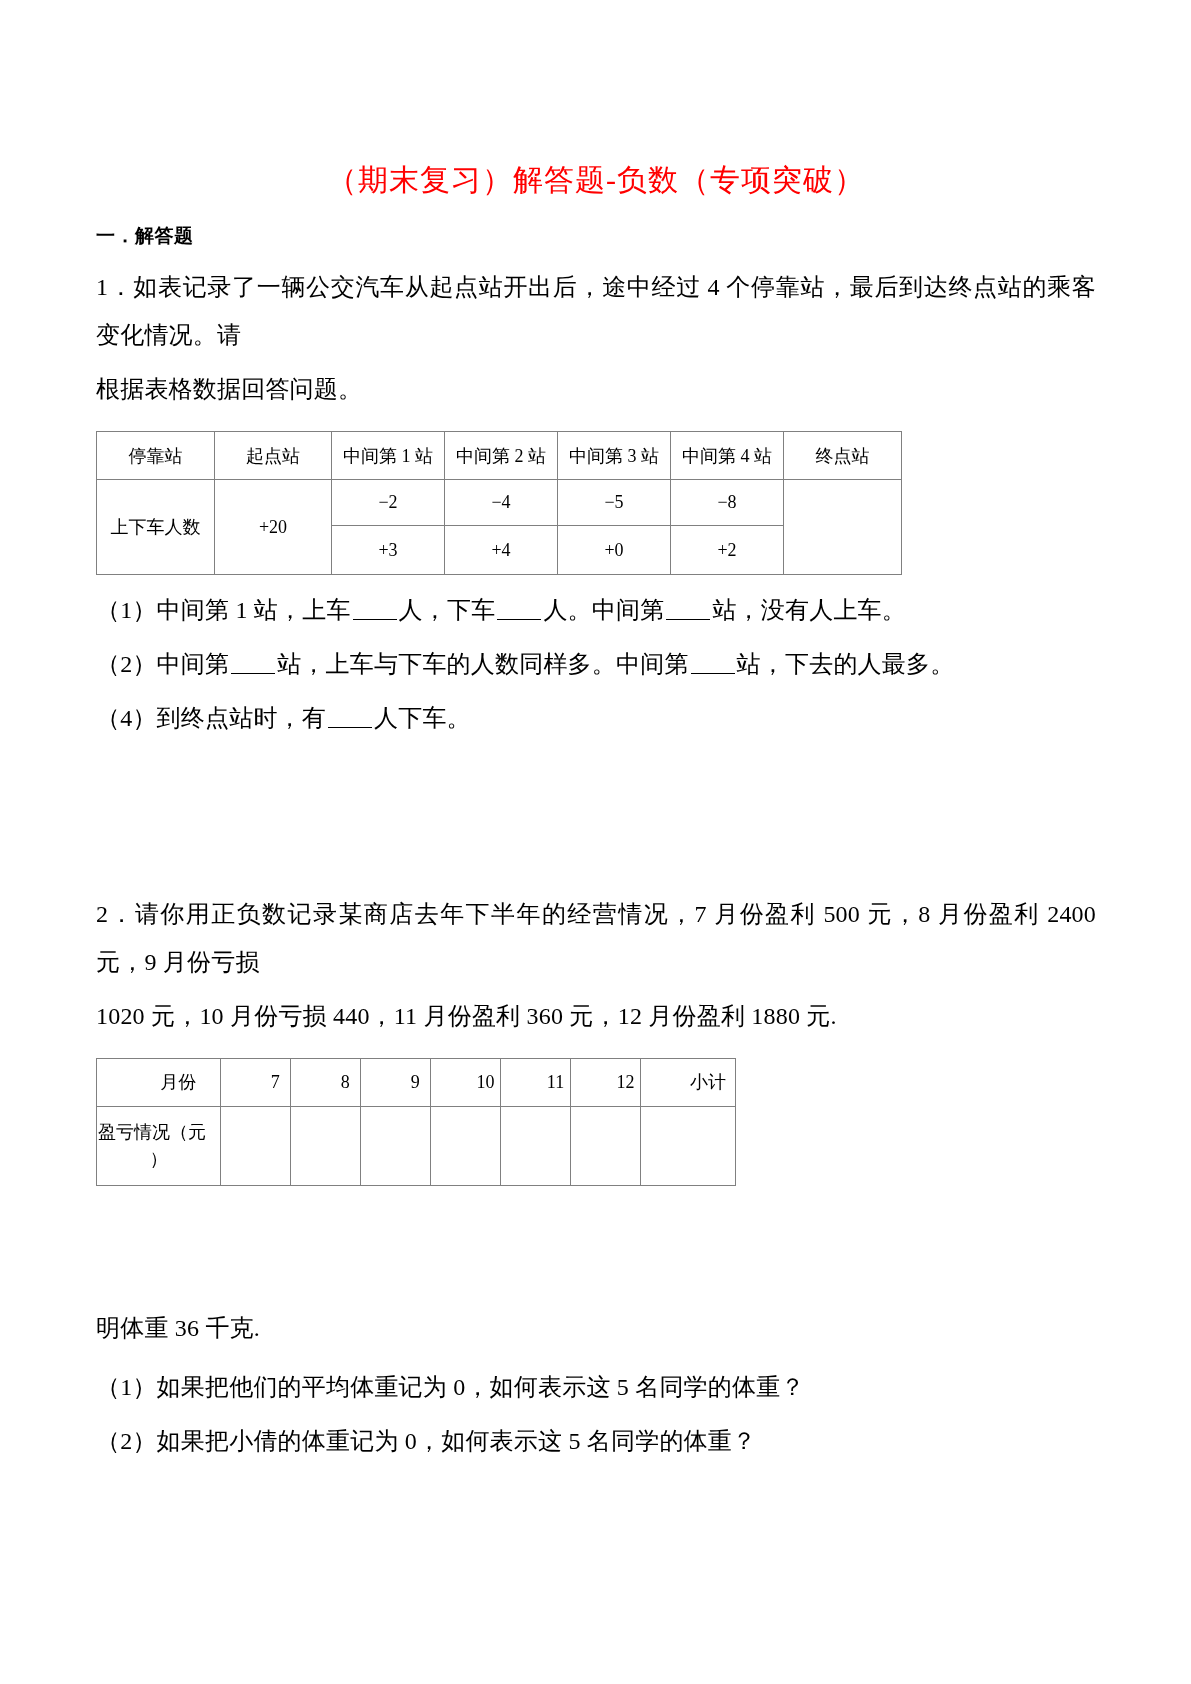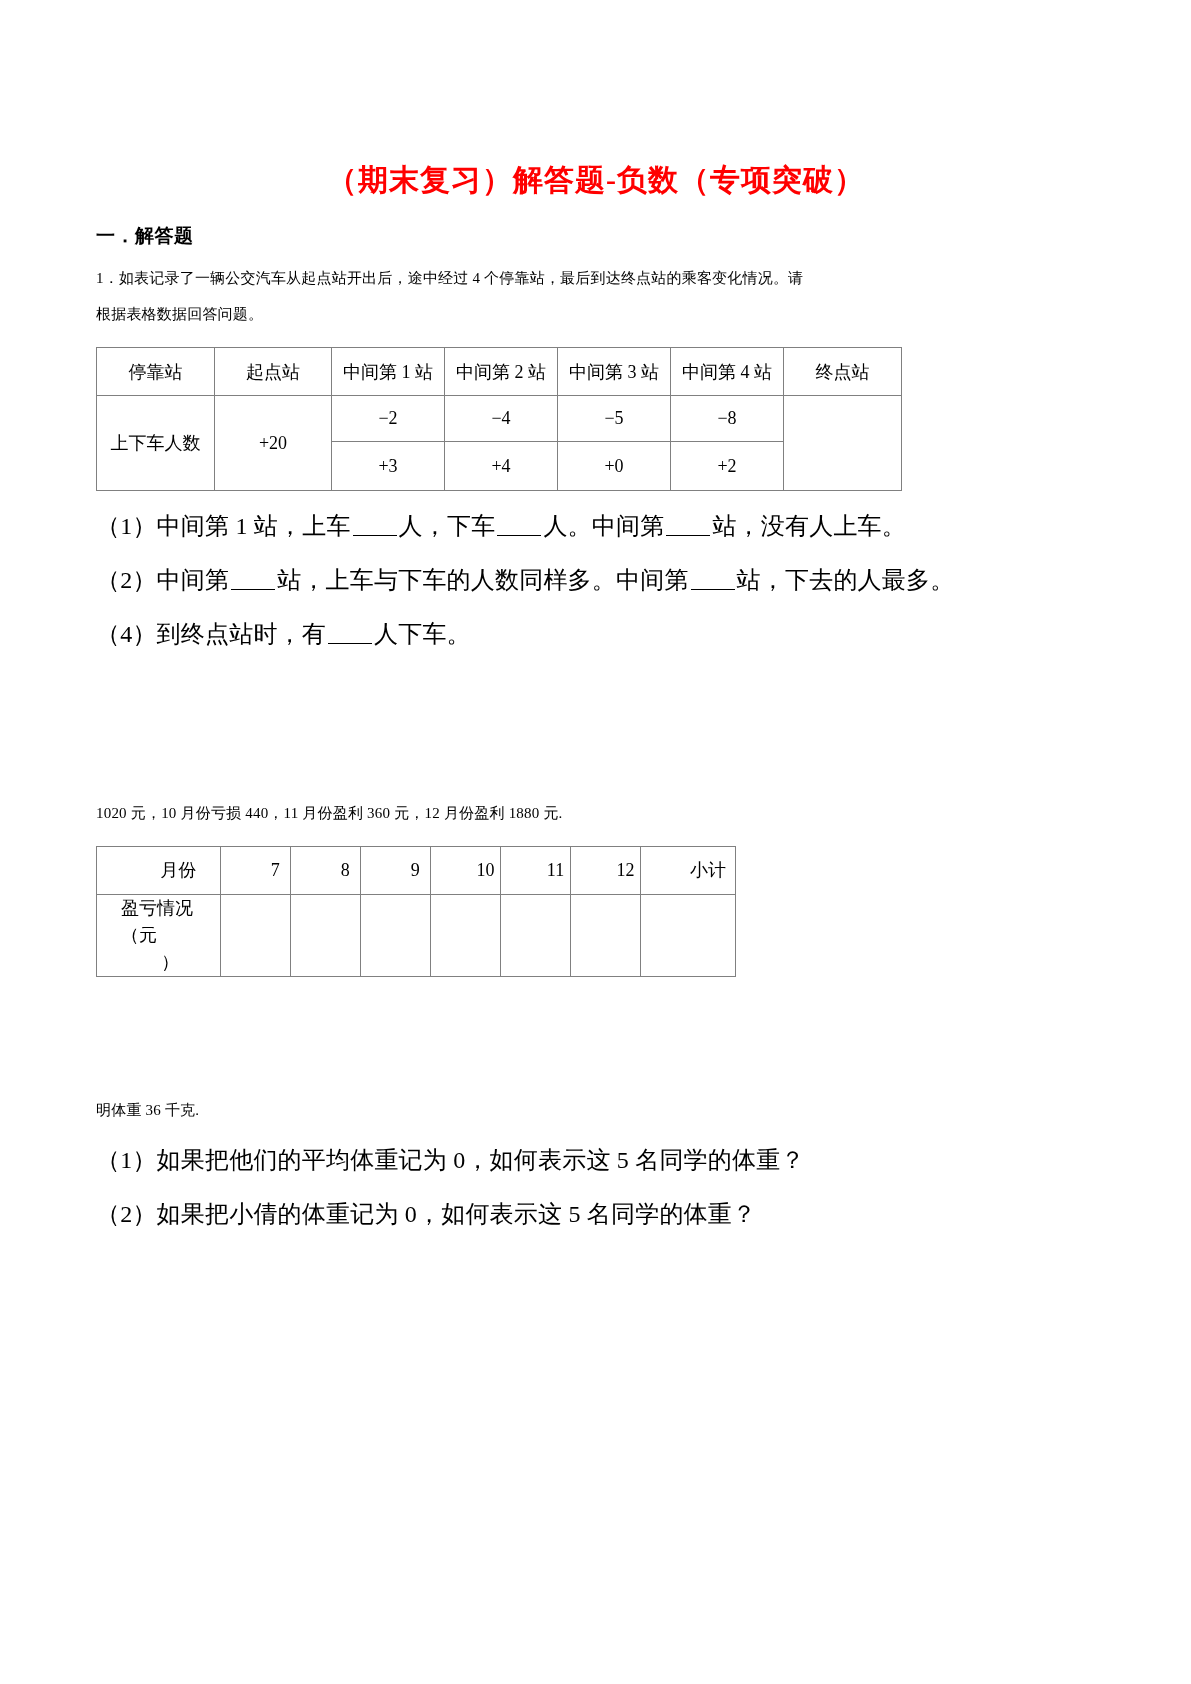--- a/index.html
+++ b/index.html
@@ -26,39 +26,39 @@
   .content {
     position: absolute;
     left: 96px;
     top: 0;
     width: 1000px;
   }
 
   .doc-title {
     text-align: center;
     color: #ff0000;
-    font-weight: bold;
+    font-weight: normal;
     font-size: 30px;
     letter-spacing: 1px;
     margin-top: 160px;
     margin-bottom: 0;
     line-height: 1.3;
     font-family: "Liberation Serif", "DejaVu Serif", serif;
   }
 
   .section-head {
     font-size: 19px;
     font-weight: bold;
     margin-top: 24px;
     margin-bottom: 0;
     letter-spacing: 0.5px;
   }
 
   .q-text {
-    font-size: 15px;
+    font-size: 24px;
     line-height: 2.0;
     margin-top: 14px;
     text-align: justify;
     letter-spacing: 0.2px;
   }
   .q-text.tight { margin-top: 6px; }
 
   .sub-q {
     font-size: 24px;
     line-height: 1.55;
@@ -105,21 +105,21 @@
 
   
   #table-month { width: 640px; }
   #table-month col.m0 { width: 120px; }
   #table-month col.mx { width: 68px; }
   #table-month col.mlast { width: 92px; }
   #table-month tr.hdr td { height: 47px; padding-left: 40px; }
   #table-month tr.body td { height: 78px; }
   #table-month td.rowlabel {
     text-align: left;
-    padding-left: 24px;
+    padding-left: 1px;
     line-height: 1.5;
     margin-top: 34px;
   }
   #table-month td.rowlabel .lbl2 { display:block; text-align:center; }
 
   .spacer-lg { height: 138px; }
   .spacer-md { height: 112px; }
 </style>
 </head>
 <body>
@@ -180,20 +180,21 @@
       <span>（2）中间第</span><span class="blank"></span><span>站，上车与下车的人数同样多。中间第</span><span class="blank"></span><span>站，下去的人最多。</span>
     </div>
 
 
     <div class="sub-q">
       <span>（4）到终点站时，有</span><span class="blank"></span><span>人下车。</span>
     </div>
 
     <div class="spacer-lg"></div>
 
+    <div class="q-text">2．请你用正负数记录某商店去年下半年的经营情况，7 月份盈利 500 元，8 月份盈利 2400 元，9 月份亏损</div>
     <div class="q-text tight">1020 元，10 月份亏损 440，11 月份盈利 360 元，12 月份盈利 1880 元.</div>
 
     <table class="grid" id="table-month">
       <colgroup>
         <col class="m0">
           <col class="mx">
           <col class="mx">
           <col class="mx">
           <col class="mx">
           <col class="mx">

